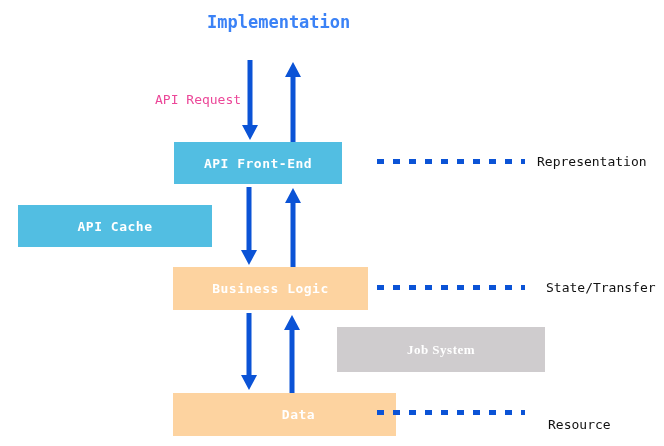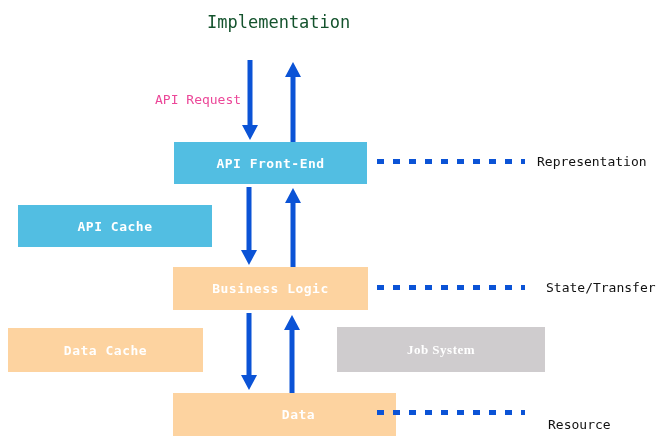--- a/index.html
+++ b/index.html
@@ -6,38 +6,38 @@
   #canvas{
     position:relative;
     width:664px;height:446px;
     background:#fff;
     font-family:"DejaVu Sans Mono", monospace;
     overflow:hidden;
   }
   .title{
     position:absolute;
     left:207px; top:12px; width:142px;
-    font-size:17px; font-weight:normal; color:#14532d;
+    font-size:17px; font-weight:bold; color:#3b82f6;
     text-align:center; white-space:nowrap;
   }
   .flow-label{
     position:absolute;
     font-size:13px; color:#ec4899; white-space:nowrap;
   }
   .node{
     position:absolute;
     display:flex; align-items:center; justify-content:center;
     font-size:13px; font-weight:bold; color:#fff;
     letter-spacing:0.5px; white-space:nowrap;
   }
   .node.cyan{ background:var(--cyan,#52BEE2); }
   .node.peach{ background:var(--peach,#FDD3A0); }
   .node.gray{ background:var(--gray,#CFCCCE); }
 
-  .box-front-end{ left:174px; top:142px; width:193px; height:42px; }
+  .box-front-end{ left:174px; top:142px; width:168px; height:42px; }
   .box-api-cache{ left:9px;   top:205px; width:194px; height:42px;margin-left:9px; }
   .box-business{  left:173px; top:267px; width:195px; height:43px; }
   .box-data-cache{left:8px;   top:328px; width:195px; height:44px; }
   .box-job-system{left:337px; top:327px; width:208px; height:45px;font-family:Liberation Serif, serif; }
   .box-data{      left:173px; top:393px; width:195px; height:43px;padding-left:28px; }
 
   .v-arrow{ position:absolute; width:16px; }
   .v-arrow .shaft{
     position:absolute; left:50%; transform:translateX(-50%);
     width:5px; background:var(--arrow-blue,#0B53D6);
@@ -110,21 +110,20 @@
   </div>
   <div class="v-arrow up arr-mid-up">
     <div class="shaft"></div>
     <div class="head"></div>
   </div>
 
   <div class="node peach box-business">Business Logic</div>
   <div class="dashed dash-state"></div>
   <div class="layer-label lbl-state">State/Transfer</div>
 
-  <div class="node peach box-data-cache">Data Cache</div>
   <div class="node gray box-job-system">Job System</div>
 
   <div class="v-arrow down arr-bot-down">
     <div class="shaft"></div>
     <div class="head"></div>
   </div>
   <div class="v-arrow up arr-bot-up">
     <div class="shaft"></div>
     <div class="head"></div>
   </div>

